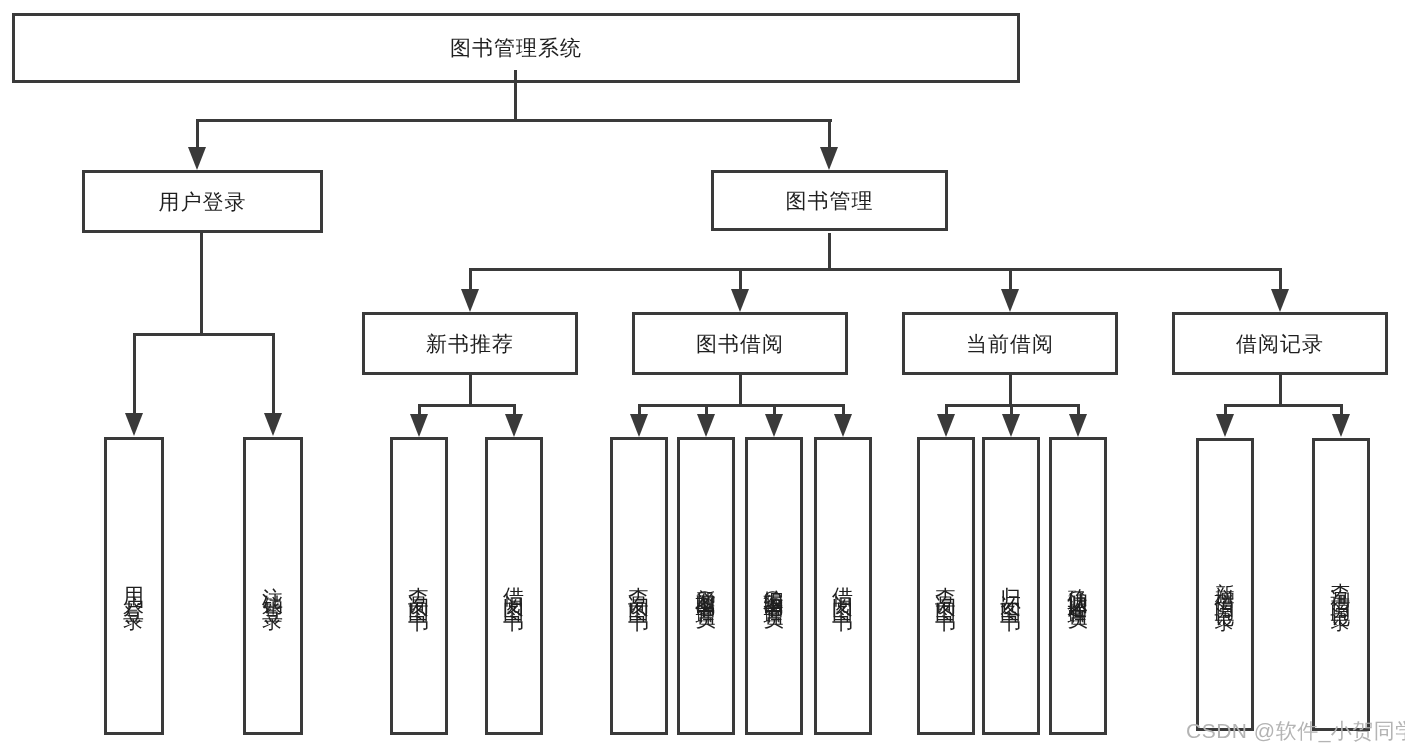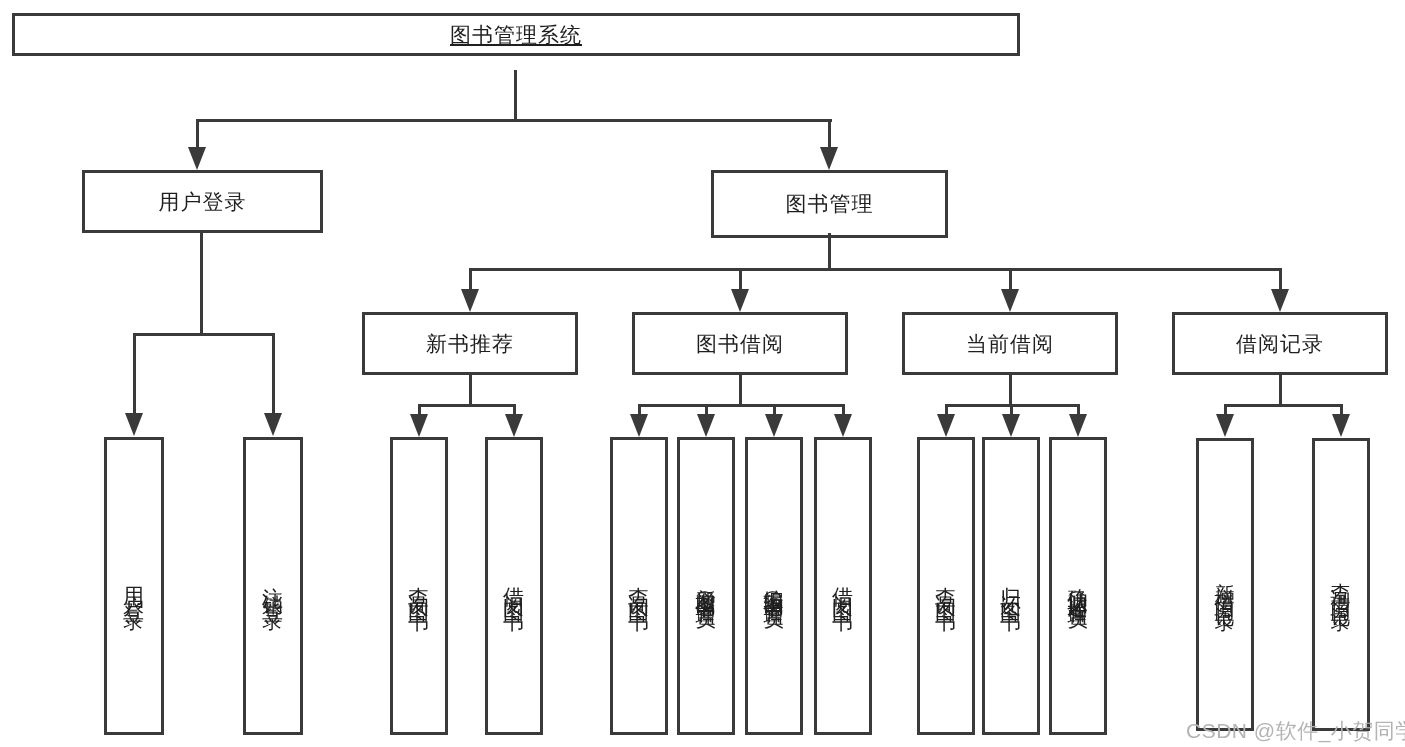--- a/index.html
+++ b/index.html
@@ -50,31 +50,31 @@
     letter-spacing: 0.5px;
     white-space: nowrap;
     z-index: 5;
   }
 </style>
 </head>
 <body>
 
 <div class="canvas">
 
-  <div class="box" style="left:12px; top:13px; width:1008px; height:43px;text-decoration:underline;">图书管理系统</div>
+  <div class="box" style="left:12px; top:13px; width:1008px; height:70px;">图书管理系统</div>
 
   <div class="vline" style="left:514px; top:70px; height:52px;"></div>
   <div class="hline" style="left:196px; top:119px; width:636px;"></div>
   <div class="vline" style="left:196px; top:119px; height:31px;"></div>
   <div class="arrow" style="left:188px; top:147px;"></div>
   <div class="vline" style="left:828px; top:119px; height:31px;"></div>
   <div class="arrow" style="left:820px; top:147px;"></div>
 
   <div class="box" style="left:82px; top:170px; width:241px; height:63px;">用户登录</div>
-  <div class="box" style="left:711px; top:170px; width:237px; height:68px;">图书管理</div>
+  <div class="box" style="left:711px; top:170px; width:237px; height:61px;">图书管理</div>
 
   <div class="vline" style="left:200px; top:233px; height:103px;"></div>
   <div class="hline" style="left:133px; top:333px; width:141px;"></div>
   <div class="vline" style="left:133px; top:333px; height:82px;"></div>
   <div class="arrow" style="left:125px; top:413px;"></div>
   <div class="vline" style="left:272px; top:333px; height:82px;"></div>
   <div class="arrow" style="left:264px; top:413px;"></div>
 
   <div class="vline" style="left:828px; top:233px; height:38px;"></div>
   <div class="hline" style="left:469px; top:268px; width:813px;"></div>

